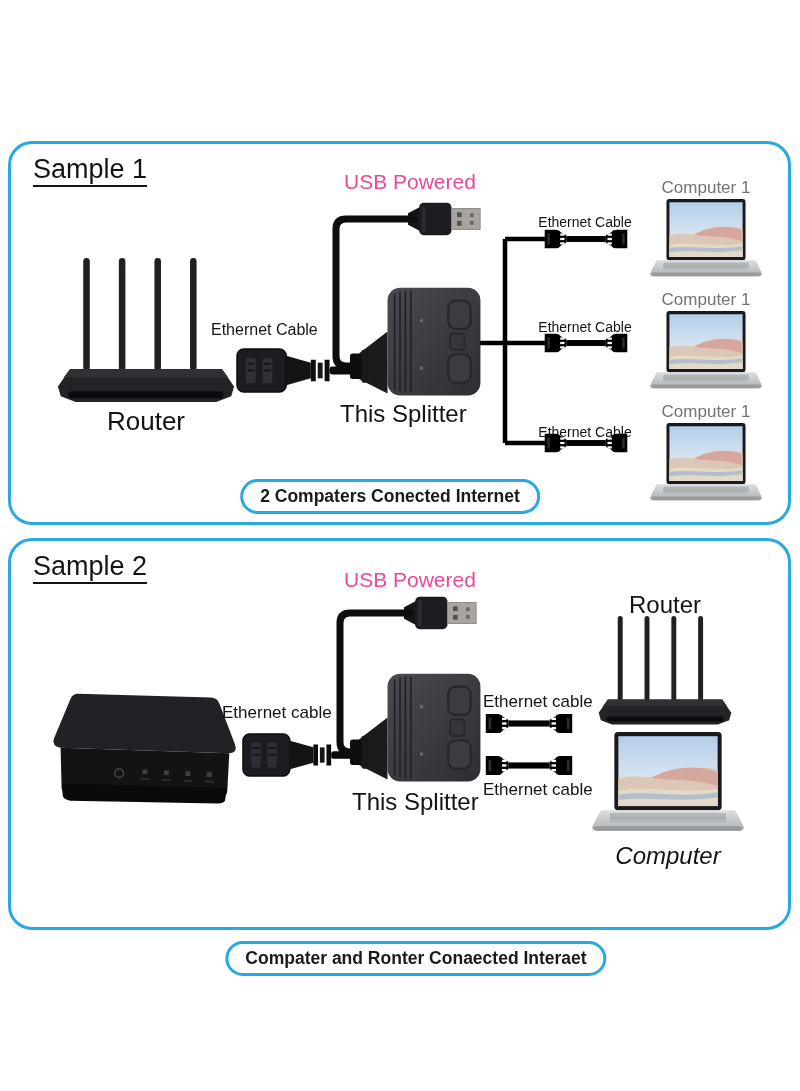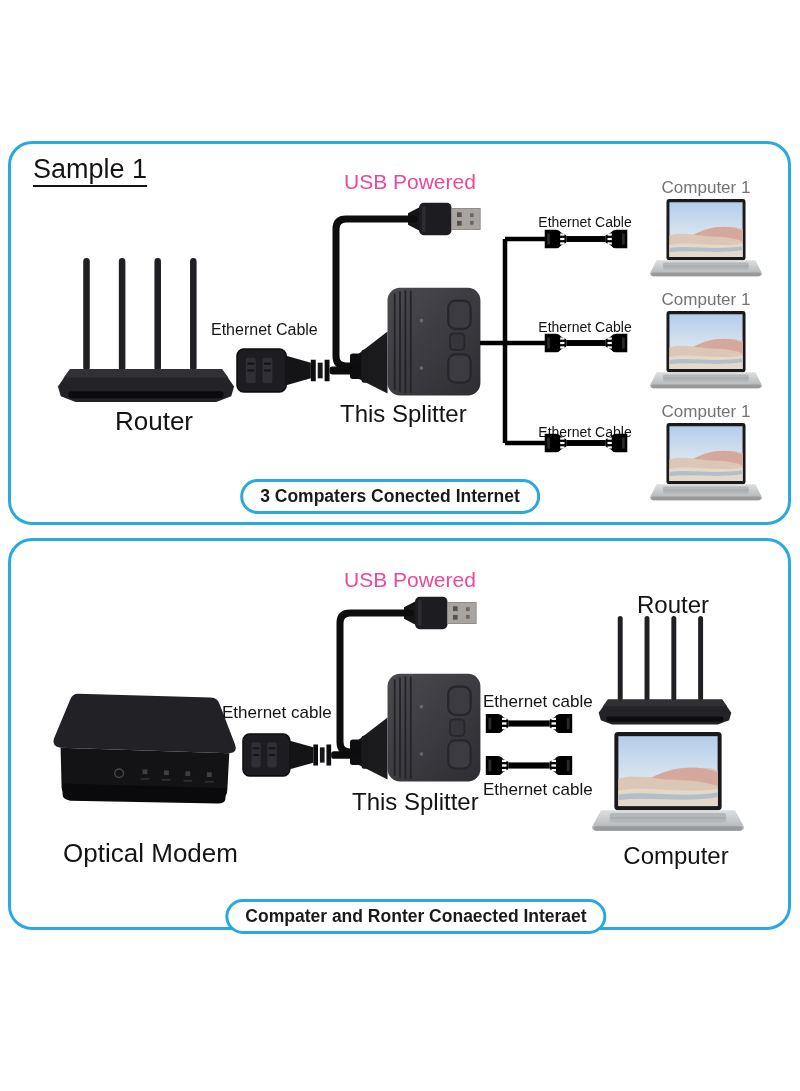--- a/index.html
+++ b/index.html
@@ -16,21 +16,21 @@
   .sample-title{
     position:absolute;font-size:27px;color:#141414;
     text-decoration:underline;text-decoration-thickness:2px;text-underline-offset:7px;
   }
   .big-label{position:absolute;font-size:24px;color:#141414;white-space:nowrap;text-align:right;}
   .usb-label{position:absolute;font-size:21px;color:#ec4899;white-space:nowrap;}
   .cable-label-s1{position:absolute;font-size:16px;color:#141414;white-space:nowrap;}
   .cable-label-sm{position:absolute;font-size:14px;color:#141414;white-space:nowrap;text-align:center;}
   .cable-label-s2{position:absolute;font-size:17px;color:#141414;white-space:nowrap;}
   .computer-label{position:absolute;font-size:17px;color:#737373;text-align:center;}
-  .center-text{text-align:center;margin-left:8px;}
+  .center-text{text-align:center;}
   .caption-pill{
     position:absolute;transform:translateX(-50%);background:#ffffff;
     border:3px solid #29a9e1;border-radius:22px;padding:4px 17px;
     font-size:17.5px;font-weight:bold;color:#1a1a1a;white-space:nowrap;z-index:30;
   }
   svg.dev{position:absolute;}
   .overlay{position:absolute;left:0;top:0;z-index:5;pointer-events:none;}
 </style>
 </head>
 <body>
@@ -203,32 +203,32 @@
 
   <div class="cable-label-sm" style="left:530px;top:424px;width:110px;">Ethernet Cable</div>
   <svg class="dev" style="left:543px;top:431px;" width="86" height="24">
       <use href="#sym-cable" xlink:href="#sym-cable"></use>
     </svg>
   <div class="computer-label" style="left:650px;top:402px;width:112px;">Computer 1</div>
   <svg class="dev" style="left:650px;top:423px;" width="112" height="86">
       <use href="#sym-laptop" xlink:href="#sym-laptop"></use>
     </svg>
 
-  <div class="caption-pill" style="left:390px;top:479px;">3 Compaters Conected Internet</div>
-
+  <div class="caption-pill" style="left:390px;top:479px;">2 Compaters Conected Internet</div>
+
+  <div class="sample-title" style="left:33px;top:551px;">Sample 2</div>
   <div class="usb-label" style="left:344px;top:568px;">USB Powered</div>
 
   <svg class="dev" style="left:404px;top:592px;" width="74" height="42">
       <use href="#sym-usb" xlink:href="#sym-usb"></use>
     </svg>
 
   <svg class="dev" style="left:45px;top:688px;" width="195" height="142">
       <use href="#sym-modem" xlink:href="#sym-modem"></use>
     </svg>
-  <div class="big-label center-text" style="left:40px;top:838px;width:205px;font-size:26px;">Optical Modem</div>
 
   <div class="cable-label-s2" style="left:222px;top:703px;">Ethernet cable</div>
   <svg class="dev" style="left:242px;top:733px;" width="122" height="44">
       <use href="#sym-coupler" xlink:href="#sym-coupler"></use>
     </svg>
 
   <svg class="dev" style="left:350px;top:672px;" width="134" height="114">
       <use href="#sym-splitter" xlink:href="#sym-splitter"></use>
     </svg>
   <div class="big-label" style="left:352px;top:788px;">This Splitter</div>
@@ -244,17 +244,17 @@
   <div class="cable-label-s2" style="left:483px;top:780px;">Ethernet cable</div>
 
   <div class="big-label center-text" style="left:598px;top:591px;width:134px;">Router</div>
   <svg class="dev" style="left:598px;top:616px;" width="134" height="110">
       <use href="#sym-router" xlink:href="#sym-router"></use>
     </svg>
 
   <svg class="dev" style="left:592px;top:732px;" width="152" height="110">
       <use href="#sym-laptop" xlink:href="#sym-laptop"></use>
     </svg>
-  <div class="big-label center-text" style="left:592px;top:842px;width:152px;">Computer</div>
-
-  <div class="caption-pill" style="left:416px;top:899px;">Compater and Ronter Conaected Interaet</div>
+  <div class="big-label center-text" style="left:592px;top:842px;width:152px;font-style:italic;">Computer</div>
+
+  <div class="caption-pill" style="left:416px;top:941px;">Compater and Ronter Conaected Interaet</div>
 
 </div>
 
 </body></html>

